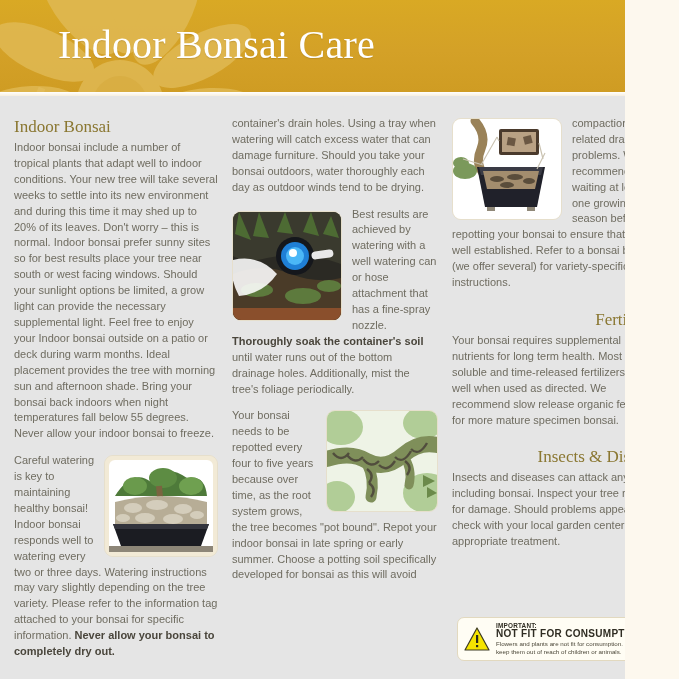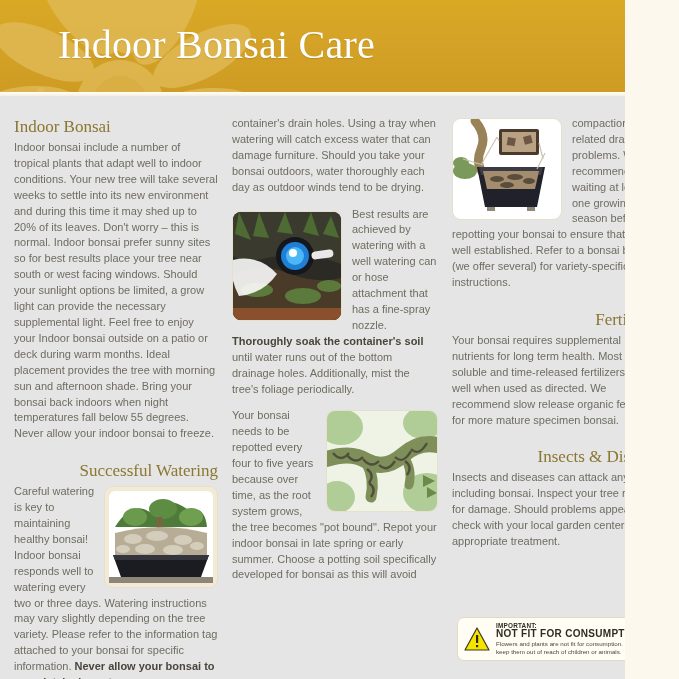--- a/index.html
+++ b/index.html
@@ -104,21 +104,20 @@
     <div class="header-title">Indoor Bonsai Care</div>
   </div>
   <div class="header-rule"></div>
 
   <div class="cols">
 
     <div class="col c1">
       <h2>Indoor Bonsai</h2>
       <p>Indoor bonsai include a number of tropical plants that adapt well to indoor conditions. Your new tree will take several weeks to settle into its new environment and during this time it may shed up to 20% of its leaves. Don't worry – this is normal. Indoor bonsai prefer sunny sites so for best results place your tree near south or west facing windows. Should your sunlight options be limited, a grow light can provide the necessary supplemental light. Feel free to enjoy your Indoor bonsai outside on a patio or deck during warm months. Ideal placement provides the tree with morning sun and afternoon shade. Bring your bonsai back indoors when night temperatures fall below 55 degrees. Never allow your indoor bonsai to freeze.</p>
 
-      <h2 class="sp">Successful Watering</h2>
 
       <div class="photo img-pot1">
         <svg viewBox="0 0 112 100" preserveAspectRatio="none">
           <rect width="112" height="100" fill="#f2ead6"></rect>
           <rect x="4" y="4" width="104" height="92" rx="6" fill="#ffffff"></rect>
           <g>
             <path d="M10 40 Q28 12 46 26 Q60 6 82 22 Q100 18 102 40 Z" fill="#4e7a3a"></path>
             <ellipse cx="30" cy="30" rx="12" ry="9" fill="#6a9a4c"></ellipse>
             <ellipse cx="58" cy="22" rx="14" ry="10" fill="#5d8c43"></ellipse>
             <ellipse cx="86" cy="30" rx="12" ry="9" fill="#6fa050"></ellipse>

